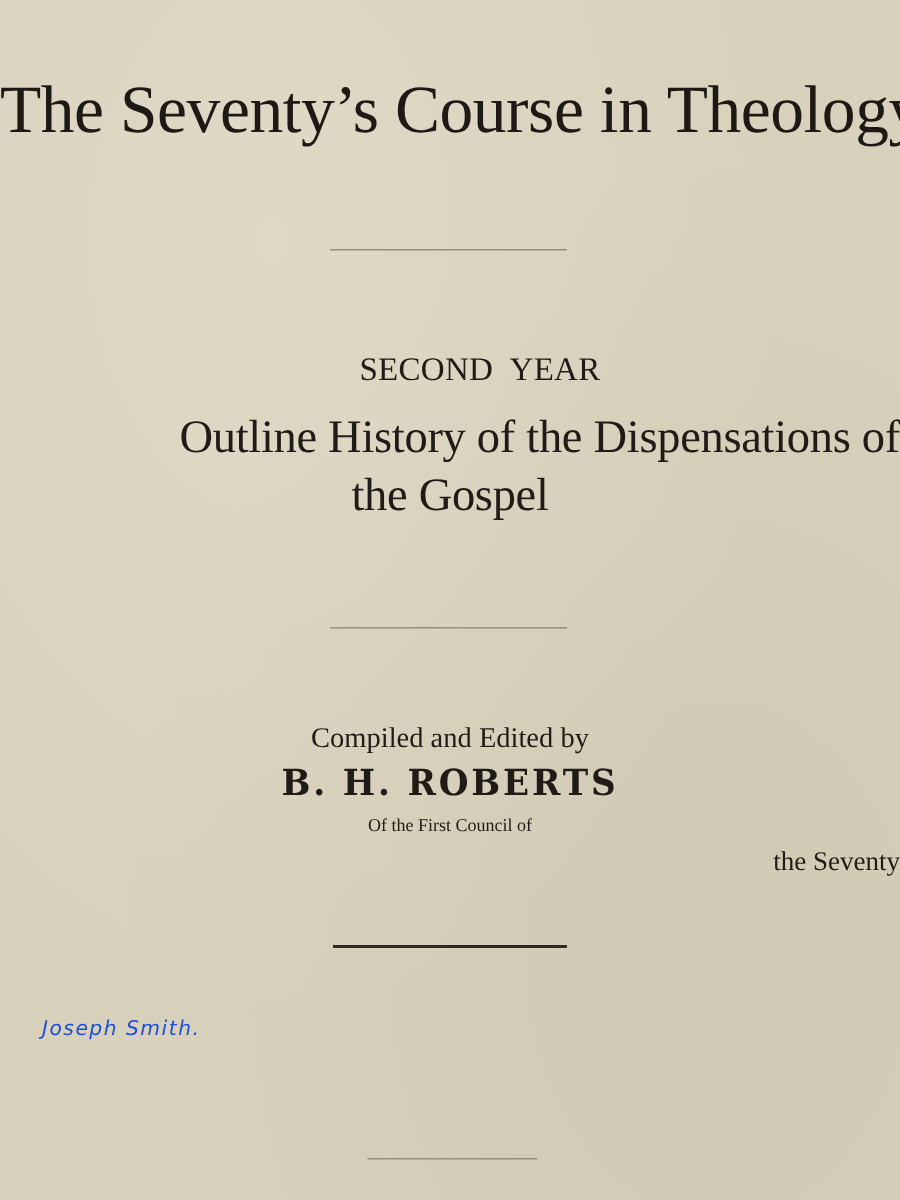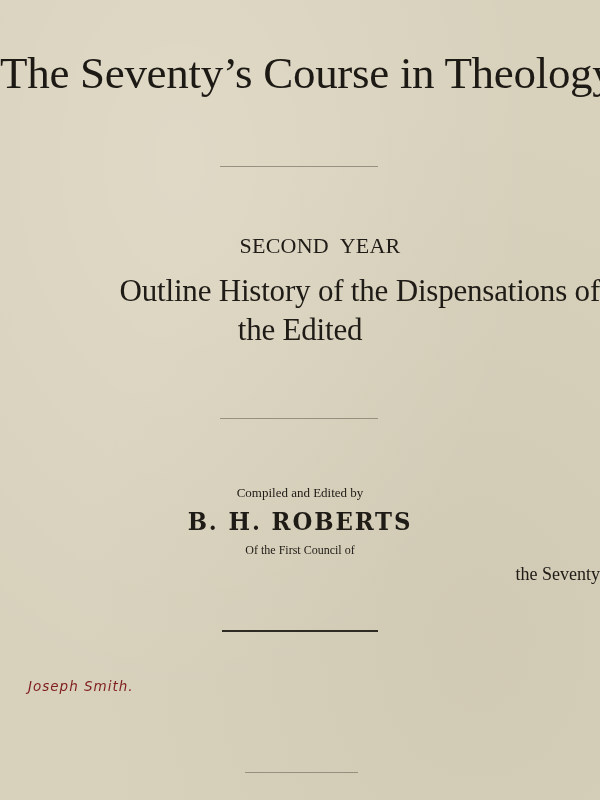--- a/index.html
+++ b/index.html
@@ -47,21 +47,21 @@
     .subtitle {
       font-size: 31px;
       line-height: 38px;
       letter-spacing: -0.2px;
     }
     .sub1 { top: 272px; text-align: right; }
     .sub2 { top: 311px; }
 
     .compiled {
       top: 484px;
-      font-size: 13px;
+      font-size: 19px;
       line-height: 18px;
     }
     .author {
       top: 508px;
       font-size: 24px;
       line-height: 28px;
       letter-spacing: 2px;
       font-weight: bold;
       font-family: "DejaVu Serif", "Liberation Serif", serif;
       transform: scaleX(0.95);
@@ -95,35 +95,35 @@
     }
     .quote .line.first { padding-left: 30px; }
     .quote .attrib {
       display: block;
       font-family: "DejaVu Sans", "Liberation Sans", sans-serif;
       font-style: oblique;
       font-size: 13.5px;
       letter-spacing: 1px;
       line-height: 20px;
       text-align: left;
-      color: #7f1d1d;
+      color: #1d4ed8;
     }
   </style>
 </head>
 <body>
 
 <div>
 
   <div class="abs title">The Seventy’s Course in Theology</div>
 
   <div class="rule light" style="left:220px; width:158px; top:166px;"></div>
 
   <div class="abs year">SECOND YEAR</div>
   <div class="abs subtitle sub1">Outline History of the Dispensations of</div>
-  <div class="abs subtitle sub2">the Edited</div>
+  <div class="abs subtitle sub2">the Gospel</div>
 
   <div class="rule light" style="left:220px; width:158px; top:418px;"></div>
 
   <div class="abs compiled">Compiled and Edited by</div>
   <div class="abs author">B. H. ROBERTS</div>
   <div class="abs office1">Of the First Council of</div>
   <div class="abs office2">the Seventy</div>
 
   <div class="rule dark" style="left:222px; width:156px; top:630px;"></div>
 

